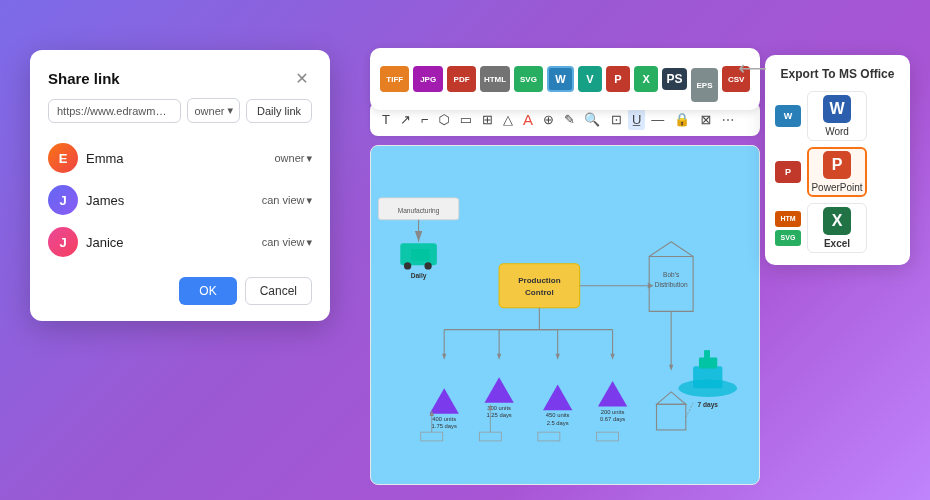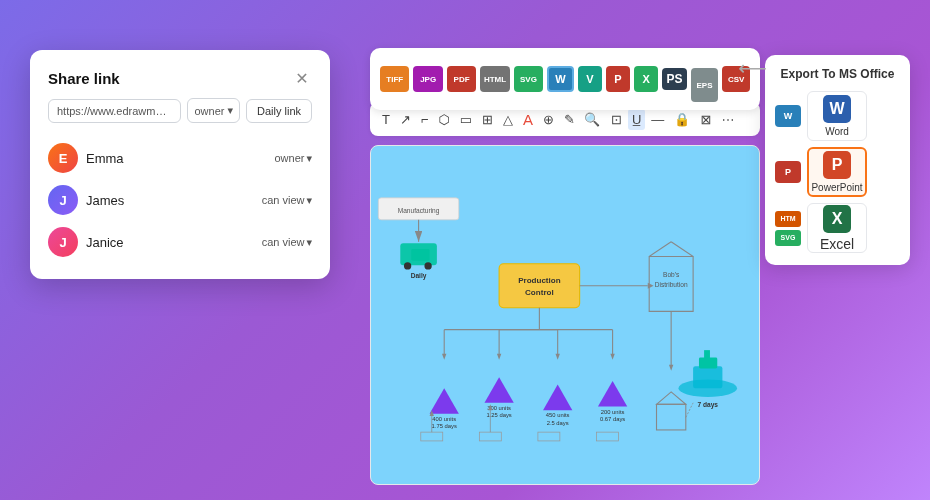--- a/index.html
+++ b/index.html
@@ -217,20 +217,24 @@
     <div class="user-left">
       <div class="avatar avatar-janice">J</div>
       <span class="user-name">Janice</span>
     </div>
     <div class="role-dropdown">
       <span>can view</span>
       <span>▾</span>
     </div>
   </div>
 
+  <div class="dialog-footer">
+    <button class="btn-ok">OK</button>
+    <button class="btn-cancel">Cancel</button>
+  </div>
 </div>
 
 <div style="position:absolute; top:48px; left:370px; right:170px; background:white; border-radius:10px; padding:8px 10px; display:flex; align-items:center; gap:4px; box-shadow:0 2px 8px rgba(0,0,0,0.12); z-index:20;">
   <div style="width:34px;height:26px;border-radius:4px;background:#e67e22;display:flex;align-items:center;justify-content:center;font-size:8px;font-weight:700;color:white;cursor:pointer;">TIFF</div>
   <div style="width:34px;height:26px;border-radius:4px;background:#a21caf;display:flex;align-items:center;justify-content:center;font-size:8px;font-weight:700;color:white;cursor:pointer;">JPG</div>
   <div style="width:34px;height:26px;border-radius:4px;background:#c0392b;display:flex;align-items:center;justify-content:center;font-size:8px;font-weight:700;color:white;cursor:pointer;">PDF</div>
   <div style="width:34px;height:26px;border-radius:4px;background:#737373;display:flex;align-items:center;justify-content:center;font-size:8px;font-weight:700;color:white;cursor:pointer;">HTML</div>
   <div style="width:34px;height:26px;border-radius:4px;background:#27ae60;display:flex;align-items:center;justify-content:center;font-size:8px;font-weight:700;color:white;cursor:pointer;">SVG</div>
   <div style="width:30px;height:26px;border-radius:4px;background:#2980b9;display:flex;align-items:center;justify-content:center;font-size:11px;font-weight:700;color:white;cursor:pointer;border:2px solid #5dade2;">W</div>
   <div style="width:28px;height:26px;border-radius:4px;background:#16a085;display:flex;align-items:center;justify-content:center;font-size:11px;font-weight:700;color:white;cursor:pointer;">V</div>
@@ -379,16 +383,16 @@
     </div>
   </div>
 
   <div style="display:flex; gap:6px; align-items:center;">
     <div style="display:flex; flex-direction:column; gap:3px;">
       <div style="width:26px;height:16px;background:#d35400;border-radius:3px;display:flex;align-items:center;justify-content:center;font-size:7px;font-weight:700;color:white;">HTM</div>
       <div style="width:26px;height:16px;background:#27ae60;border-radius:3px;display:flex;align-items:center;justify-content:center;font-size:7px;font-weight:700;color:white;">SVG</div>
     </div>
     <div style="width:60px;height:50px;border:1px solid #e5e7eb;border-radius:6px;display:flex;flex-direction:column;align-items:center;justify-content:center;gap:3px;cursor:pointer;">
       <div style="width:28px;height:28px;background:#217346;border-radius:5px;display:flex;align-items:center;justify-content:center;font-size:16px;font-weight:700;color:white;">X</div>
-      <span style="font-size:14px;color:#333;">Excel</span>
+      <span style="font-size:10px;color:#333;font-weight:bold;">Excel</span>
     </div>
   </div>
 </div>
 
 </body></html>

